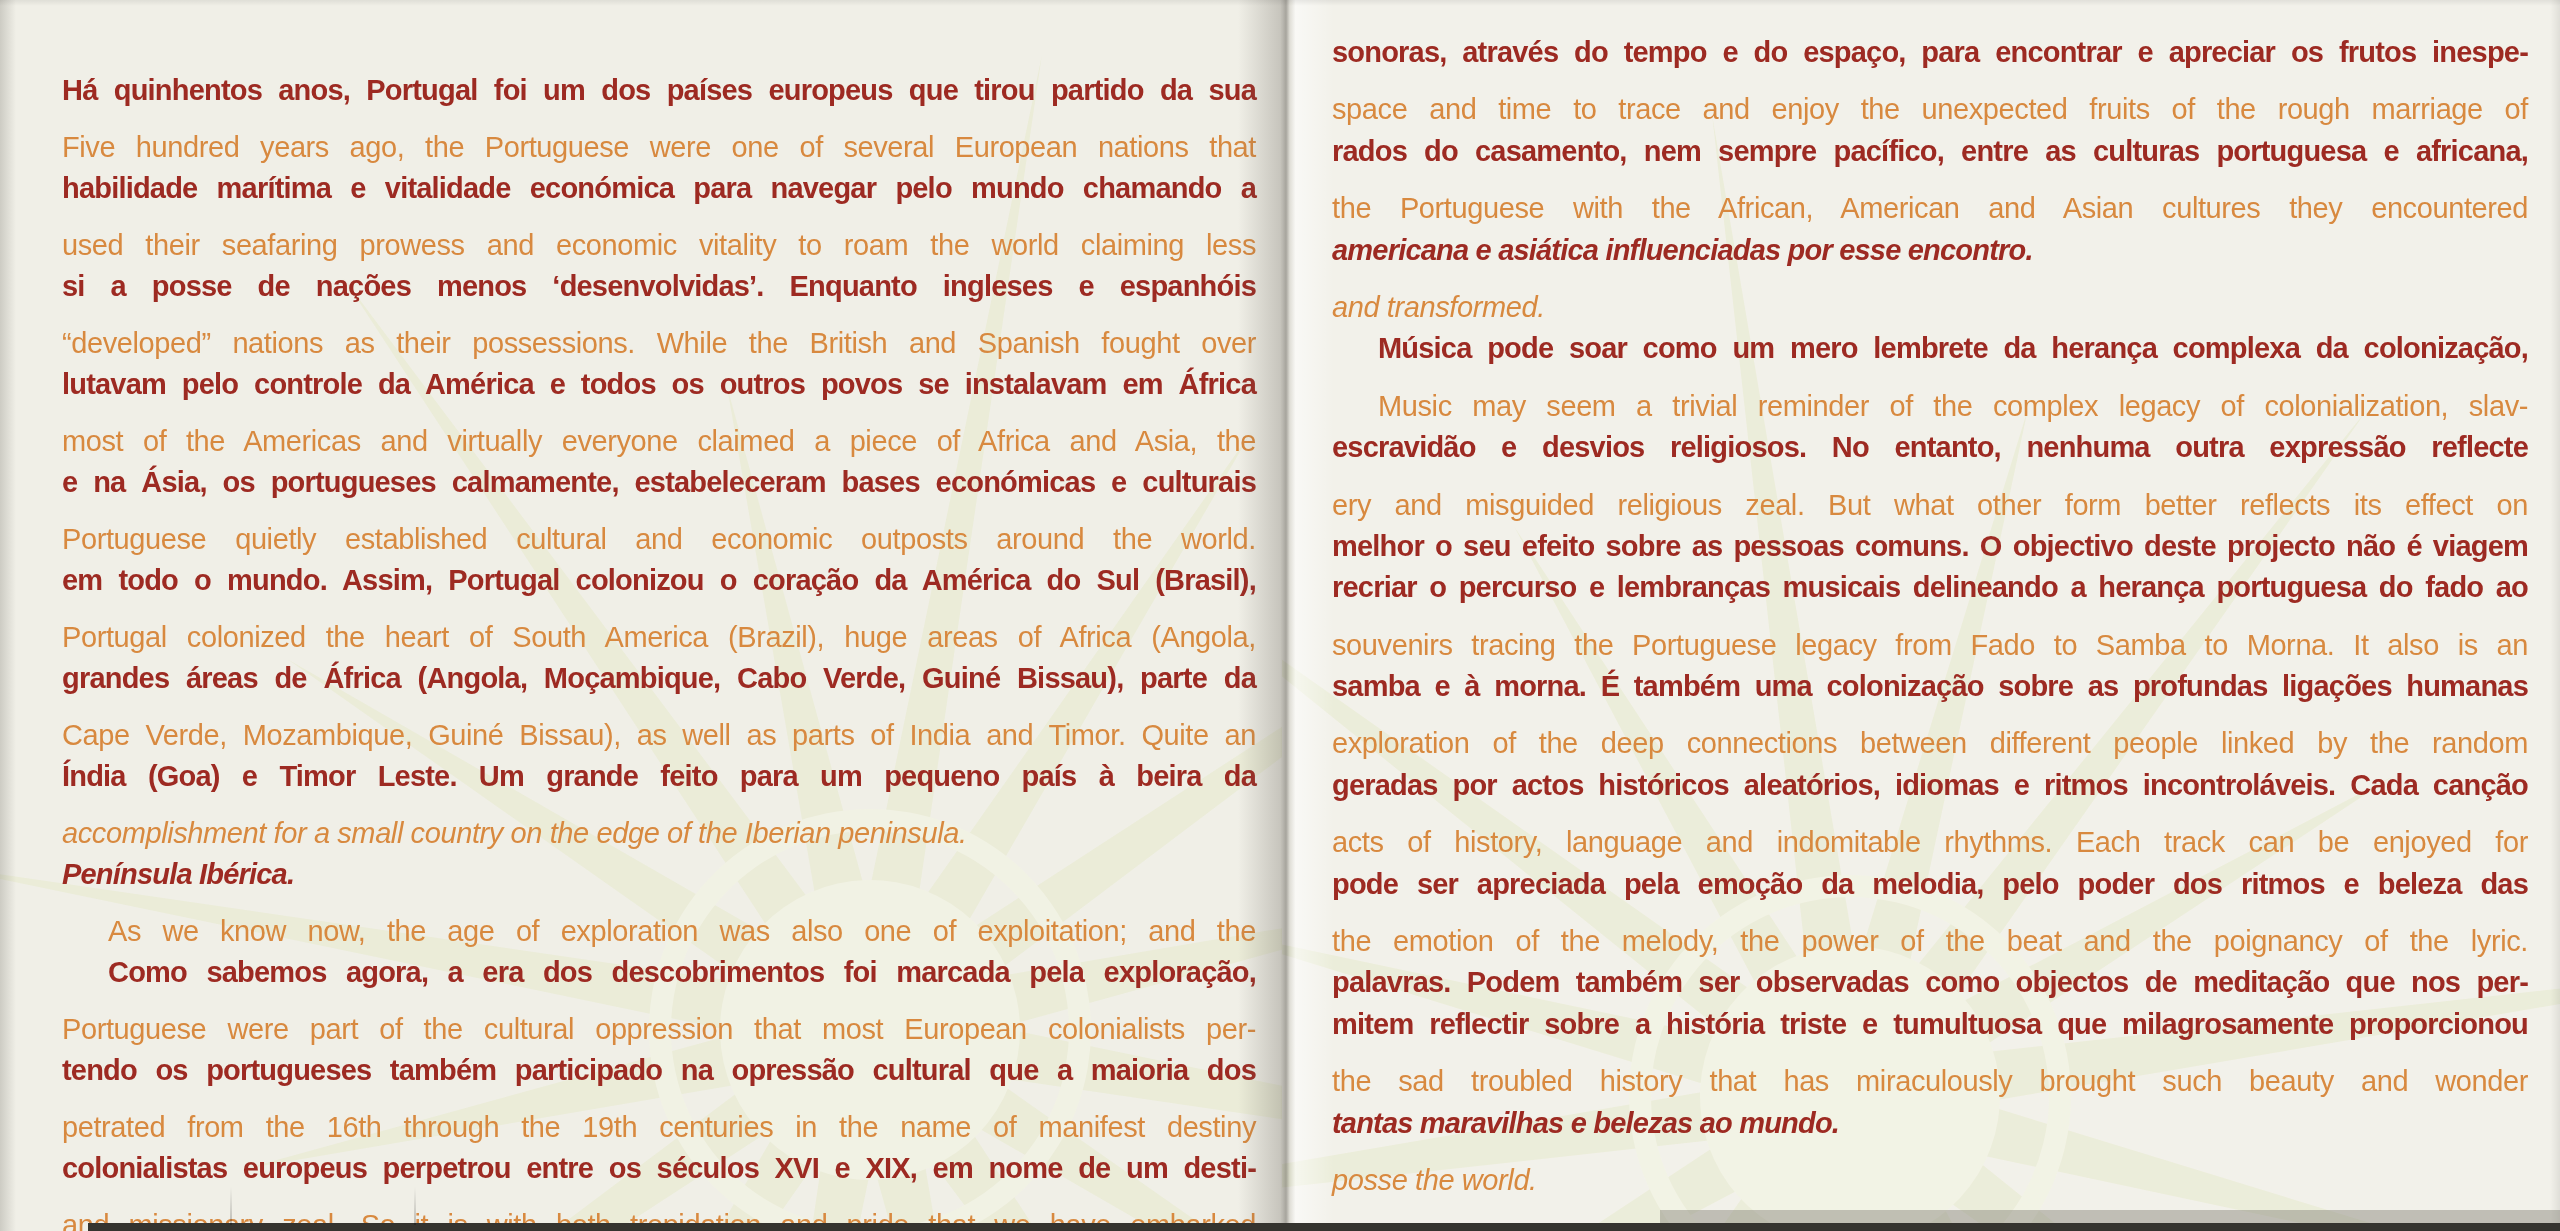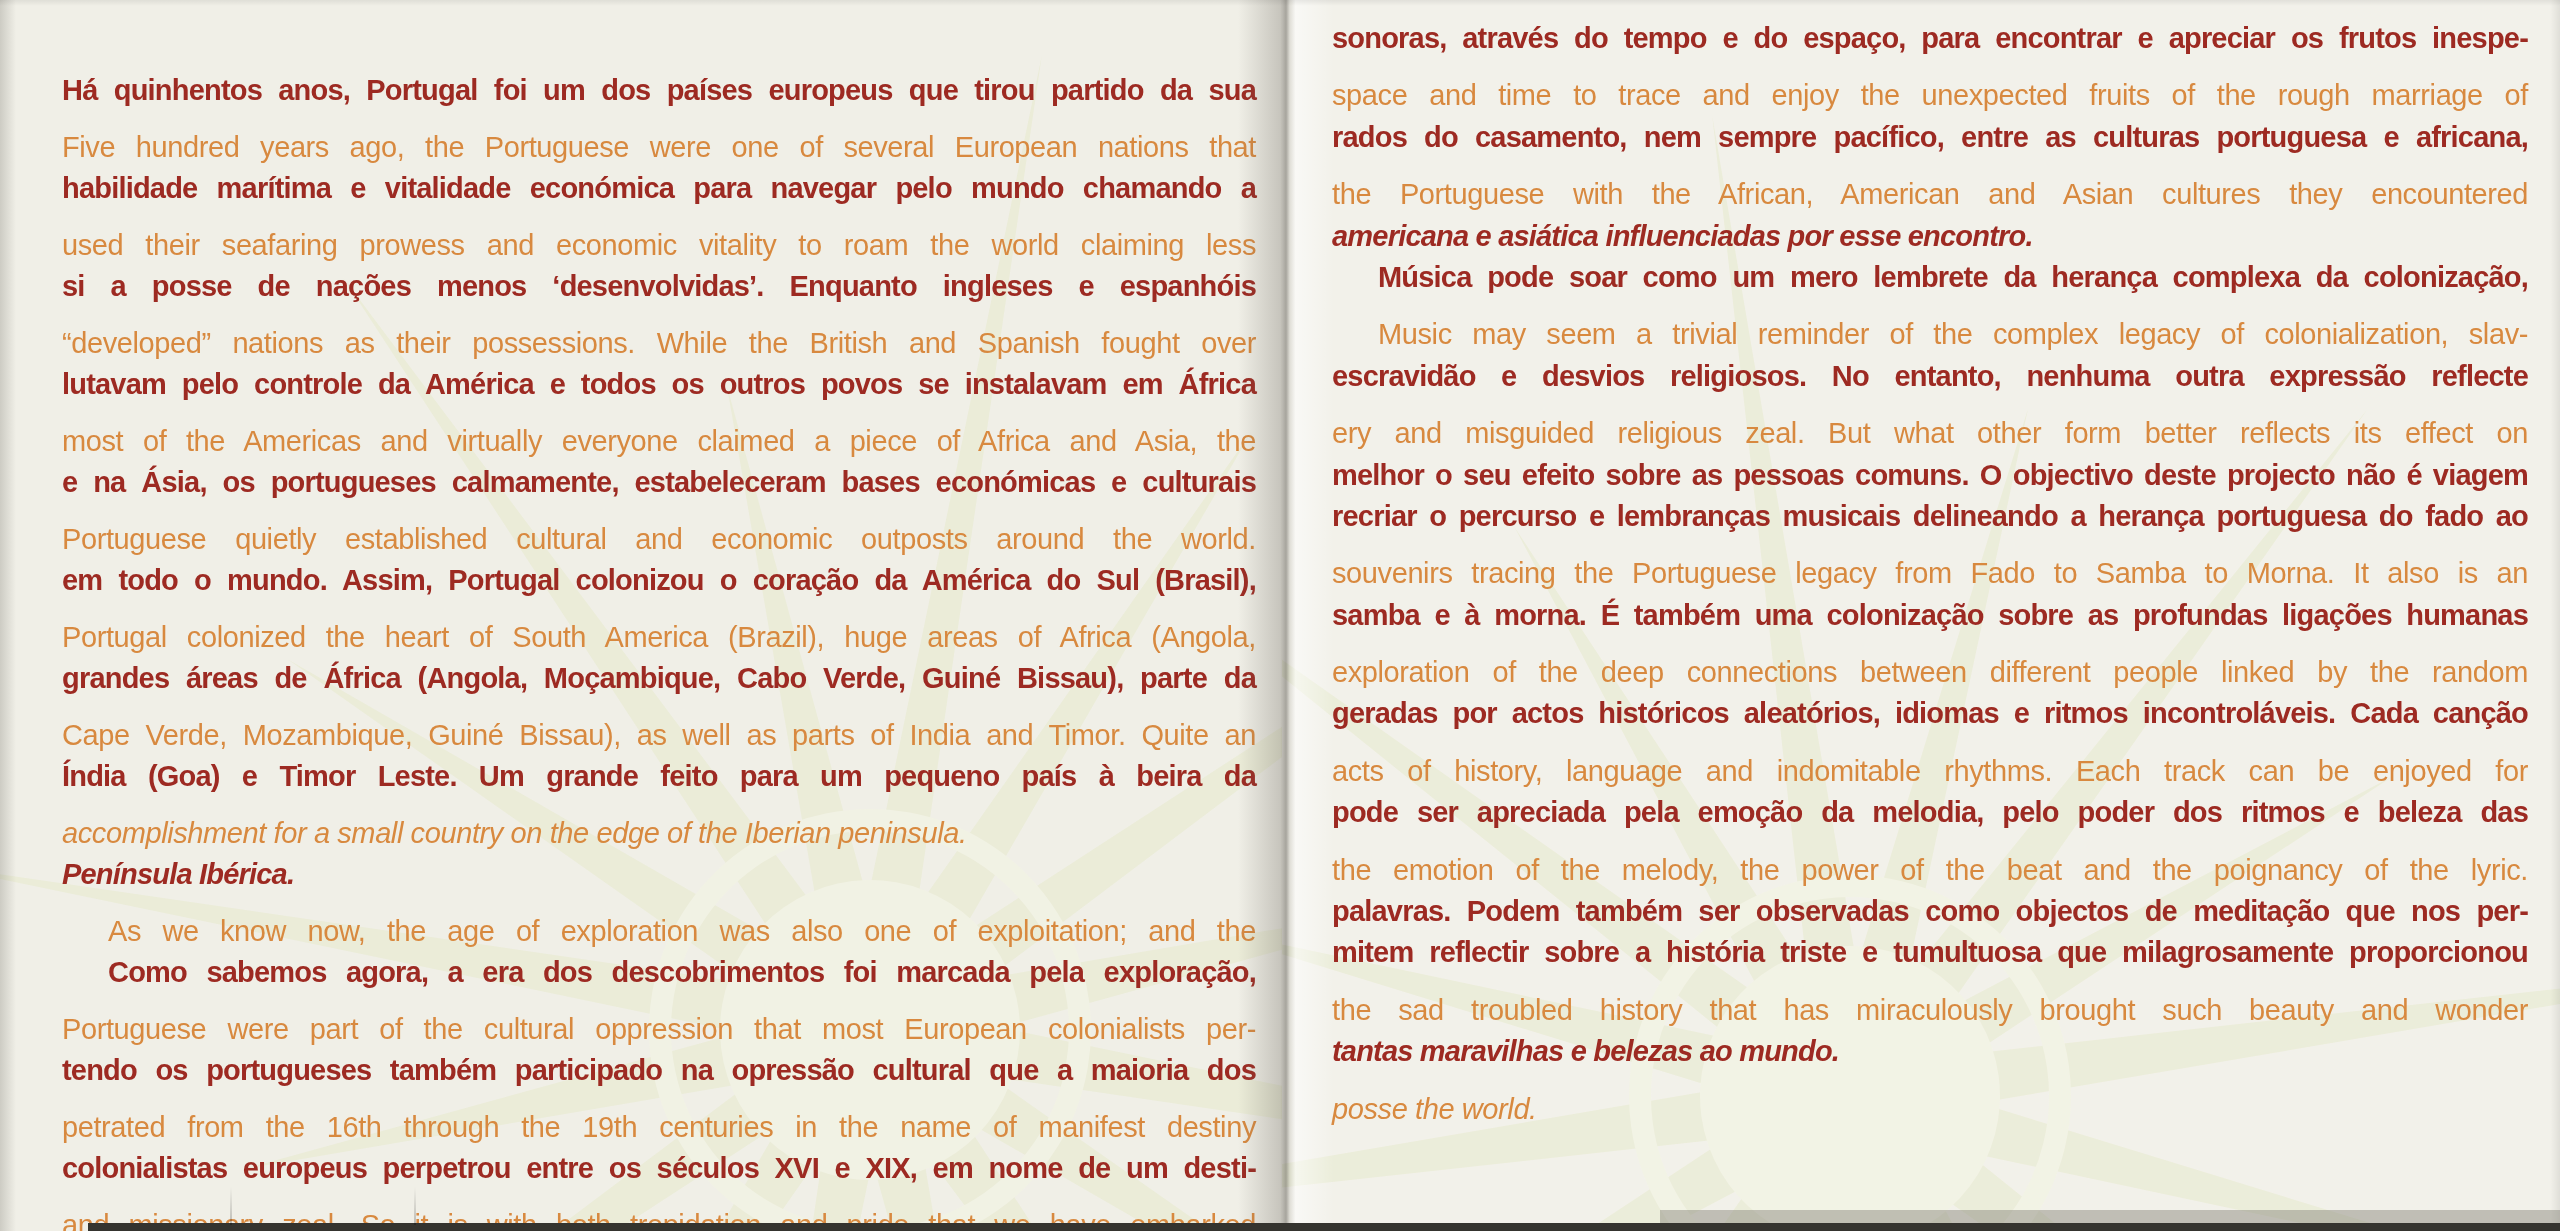--- a/index.html
+++ b/index.html
@@ -17,21 +17,21 @@
   .sun{position:absolute;opacity:.55;pointer-events:none;}
   .sun polygon{fill:var(--wm,#e7eacd);}
   .sun .core{fill:var(--wm-core,#f3f5e2);}
   .sun .ring{fill:none;stroke:var(--wm-core,#f3f5e2);stroke-width:22;}
   .sun-left{left:-180px;top:-20px;transform:rotate(10deg);}
   .sun-right{left:-482px;top:46px;transform:rotate(-8deg);}
 
   
   .text-col{position:absolute;}
   .page-left  .text-col{left:62px;top:70px;width:1194px;}
-  .page-right .text-col{left:50px;top:18px;width:1196px;}
+  .page-right .text-col{left:50px;top:32px;width:1196px;}
   .line{
     height:41px;line-height:41px;overflow:visible;white-space:nowrap;
     font-size:29px;
   }
   .page-right .line{height:41.4px;line-height:41.4px;}
   .line.justified{white-space:normal;text-align:justify;text-align-last:justify;}
   .line.leftal{text-align:left;font-style:italic;}
   .line.indent{text-indent:46px;}
   .pt{font-weight:700;color:var(--pt,#9d2a22);letter-spacing:-0.8px;}
   .en{font-weight:400;color:var(--en,#d8893f);letter-spacing:-0.4px;margin-top:16px;}
@@ -109,20 +109,21 @@
       <polygon points="980,0 127,25 647,268 108,72 636,636 72,108 249,601 25,128 0,1000 -25,128 -276,665 -72,108 -622,622 -108,72 -591,245 -128,25 -960,0 -128,-25 -638,-264 -108,-72 -650,-650 -72,-108 -253,-610 -25,-128 0,-990 25,-128 272,-656 72,-108 608,-608 108,-72 582,-241 128,-25"></polygon>
       <circle class="ring" cx="0" cy="0" r="210"></circle>
       <circle class="core" cx="0" cy="0" r="150"></circle>
     </svg>
     <div class="text-col">
         <div class="line pt justified">sonoras, através do tempo e do espaço, para encontrar e apreciar os frutos inespe-</div>
         <div class="line en justified">space and time to trace and enjoy the unexpected fruits of the rough marriage of</div>
         <div class="line pt justified">rados do casamento, nem sempre pacífico, entre as culturas portuguesa e africana,</div>
         <div class="line en justified">the Portuguese with the African, American and Asian cultures they encountered</div>
         <div class="line pt leftal">americana e asiática influenciadas por esse encontro.</div>
+        <div class="line en leftal">and transformed.</div>
         <div class="line pt justified indent">Música pode soar como um mero lembrete da herança complexa da colonização,</div>
         <div class="line en justified indent">Music may seem a trivial reminder of the complex legacy of colonialization, slav-</div>
         <div class="line pt justified">escravidão e desvios religiosos. No entanto, nenhuma outra expressão reflecte</div>
         <div class="line en justified">ery and misguided religious zeal. But what other form better reflects its effect on</div>
         <div class="line pt justified">melhor o seu efeito sobre as pessoas comuns. O objectivo deste projecto não é viagem</div>
         <div class="line pt justified">recriar o percurso e lembranças musicais delineando a herança portuguesa do fado ao</div>
         <div class="line en justified">souvenirs tracing the Portuguese legacy from Fado to Samba to Morna. It also is an</div>
         <div class="line pt justified">samba e à morna. É também uma colonização sobre as profundas ligações humanas</div>
         <div class="line en justified">exploration of the deep connections between different people linked by the random</div>
         <div class="line pt justified">geradas por actos históricos aleatórios, idiomas e ritmos incontroláveis. Cada canção</div>

